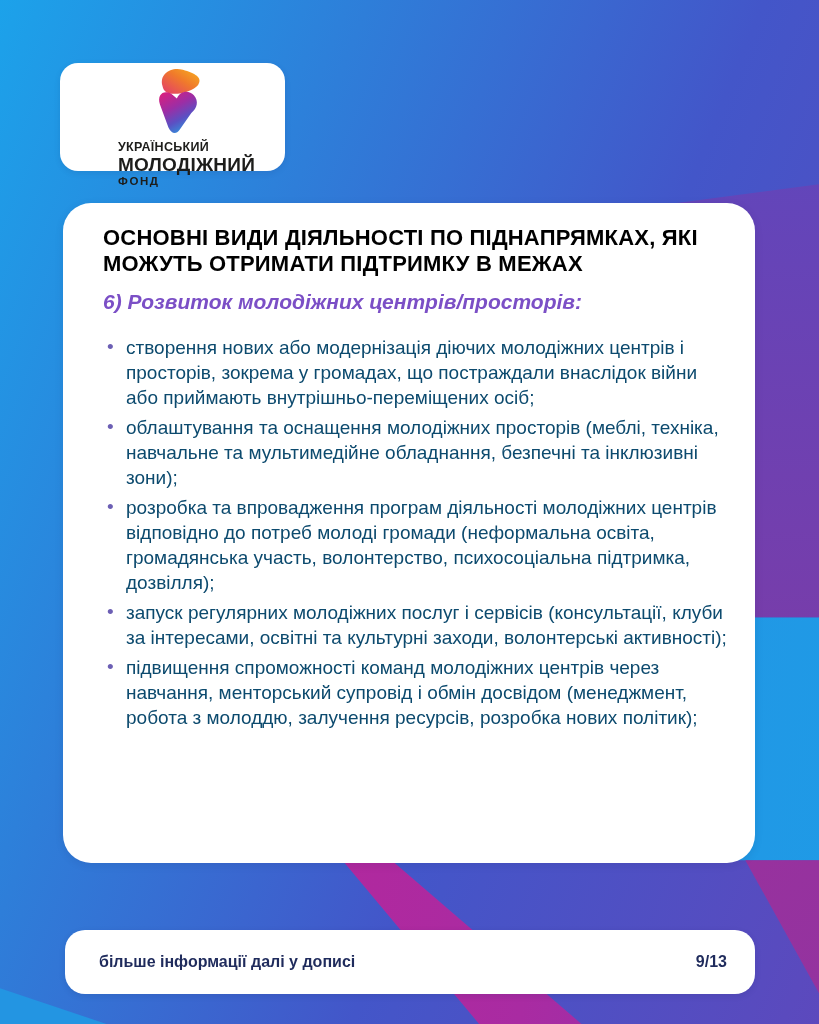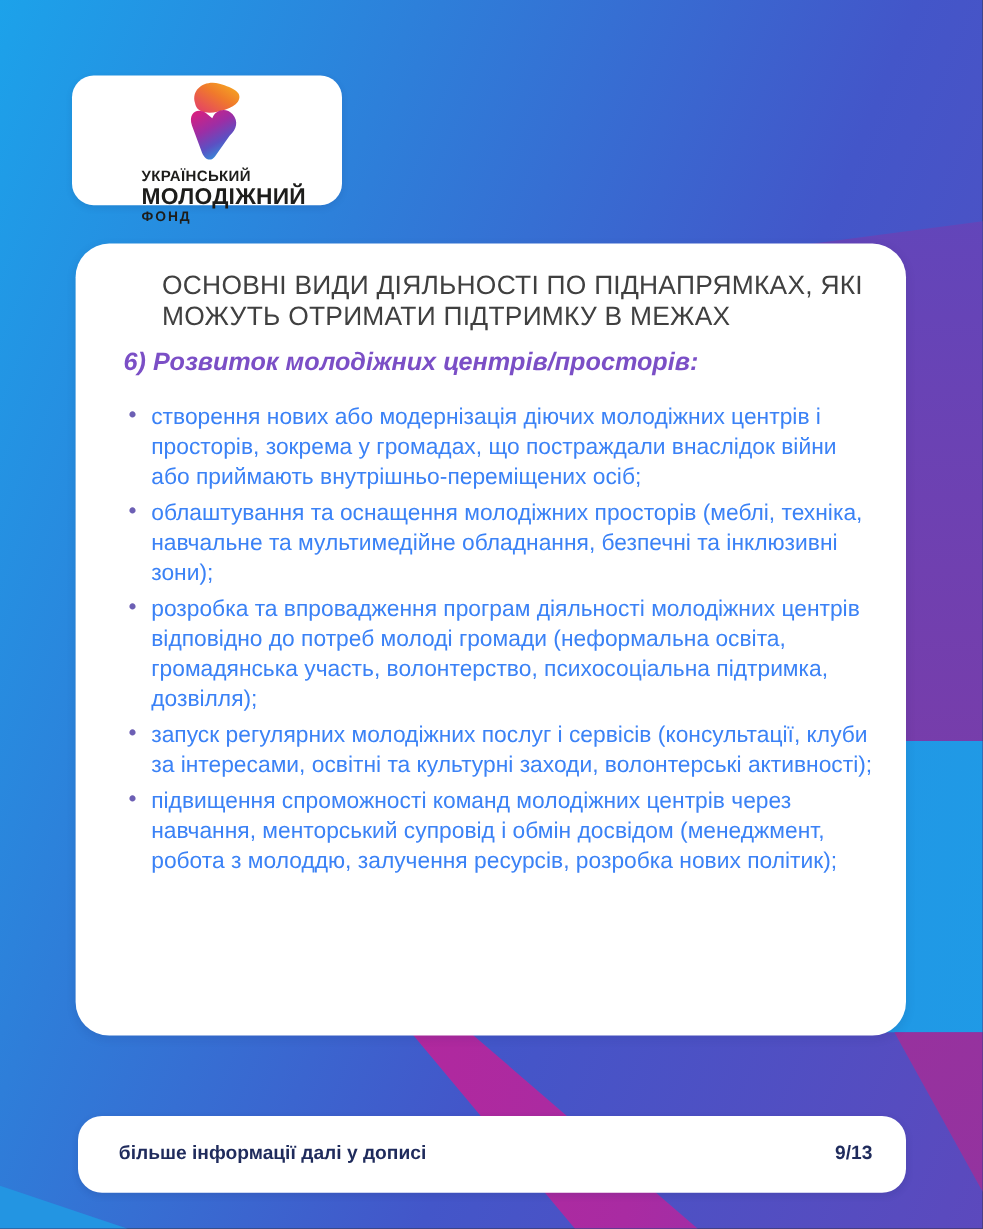--- a/index.html
+++ b/index.html
@@ -36,26 +36,26 @@
   .logo-text{margin-left:10px;color:#1D1D1B;line-height:1.08;}
   .logo-text .t1{font-size:12.5px;font-weight:700;letter-spacing:.3px;}
   .logo-text .t2{font-size:19px;font-weight:800;letter-spacing:.2px;}
   .logo-text .t3{font-size:11.5px;font-weight:700;letter-spacing:1.6px;}
   
   .main-card{
     position:absolute;left:63px;top:203px;width:692px;height:660px;
     background:#fff;border-radius:28px;box-sizing:border-box;
     padding:22px 26px 0 40px;
     box-shadow:0 2px 8px rgba(20,30,80,.10);}
-  .heading{color:#404040;font-weight:400;font-size:22px;line-height:25.5px;letter-spacing:.2px;margin-left:32px;}
+  .heading{color:#000000;font-weight:700;font-size:22px;line-height:25.5px;letter-spacing:.2px;}
   .subheading{margin-top:14px;color:#7B4FC6;font-weight:700;font-style:italic;font-size:21px;line-height:24px;}
   ul.bullets{margin:21px 0 0;padding:0;list-style:none;}
   ul.bullets li{
     position:relative;padding-left:23px;margin-bottom:5px;
-    color:#3b82f6;font-size:19px;line-height:25px;}
+    color:#0c4a6e;font-size:19px;line-height:25px;}
   ul.bullets li::before{
     content:"\2022";position:absolute;left:4px;top:-1px;color:#6C5FB4;}
   
   .footer-bar{
     position:absolute;left:65px;top:930px;width:690px;height:64px;
     background:#fff;border-radius:20px;box-sizing:border-box;
     display:flex;align-items:center;justify-content:space-between;
     padding:0 28px 0 34px;color:#1F2B5C;font-weight:700;font-size:16px;
     box-shadow:0 2px 6px rgba(20,30,80,.12);}
 </style>

